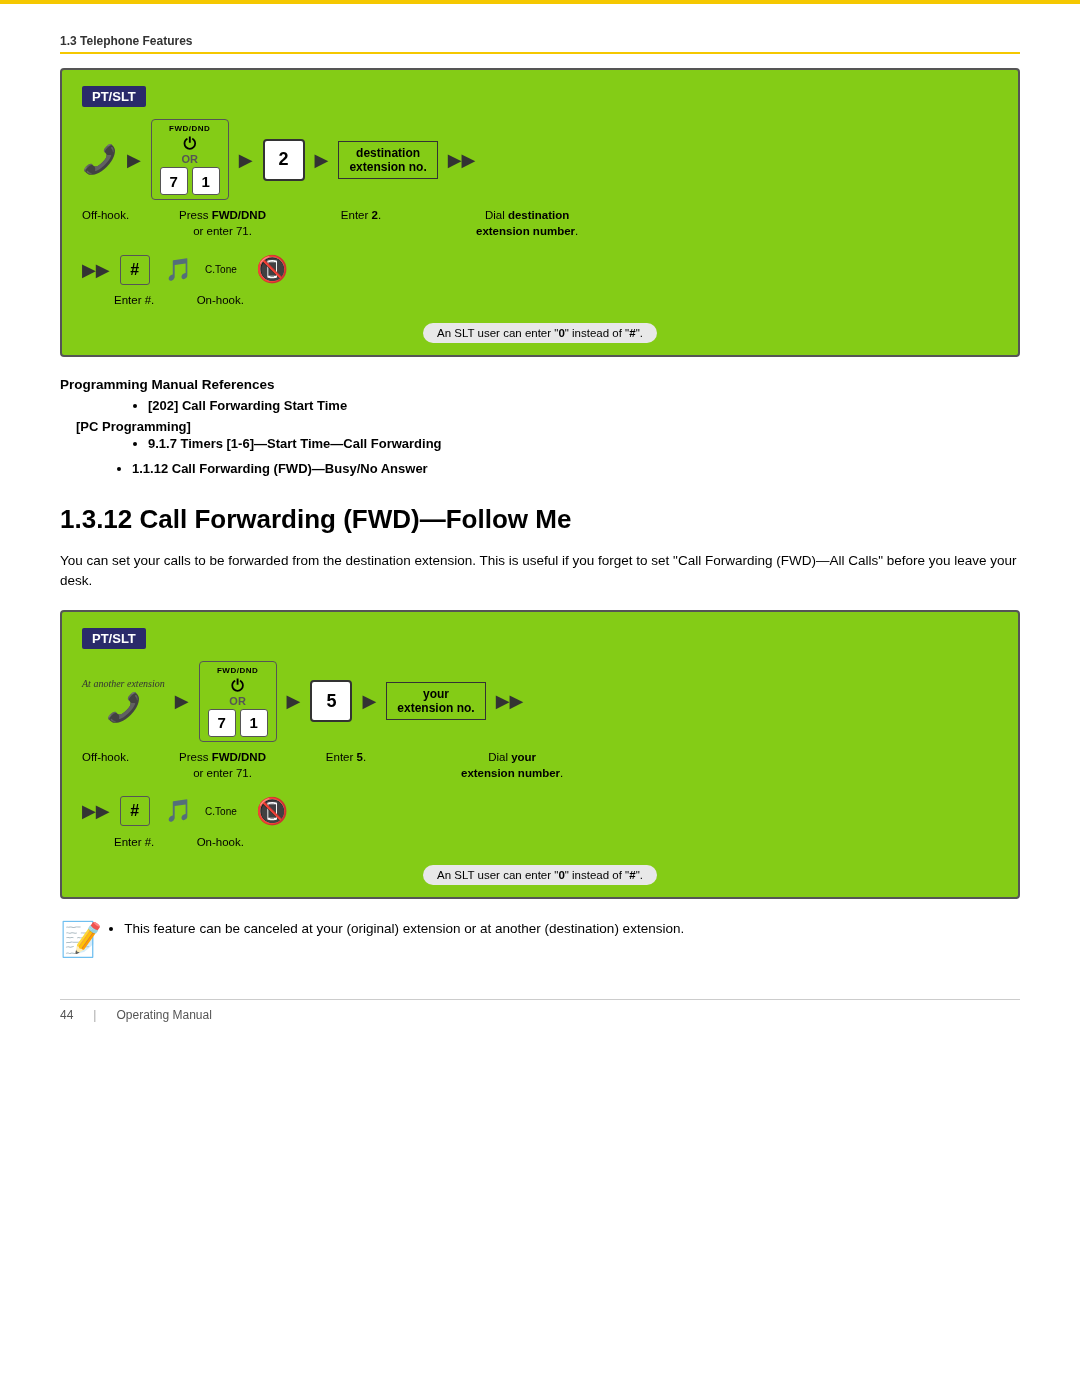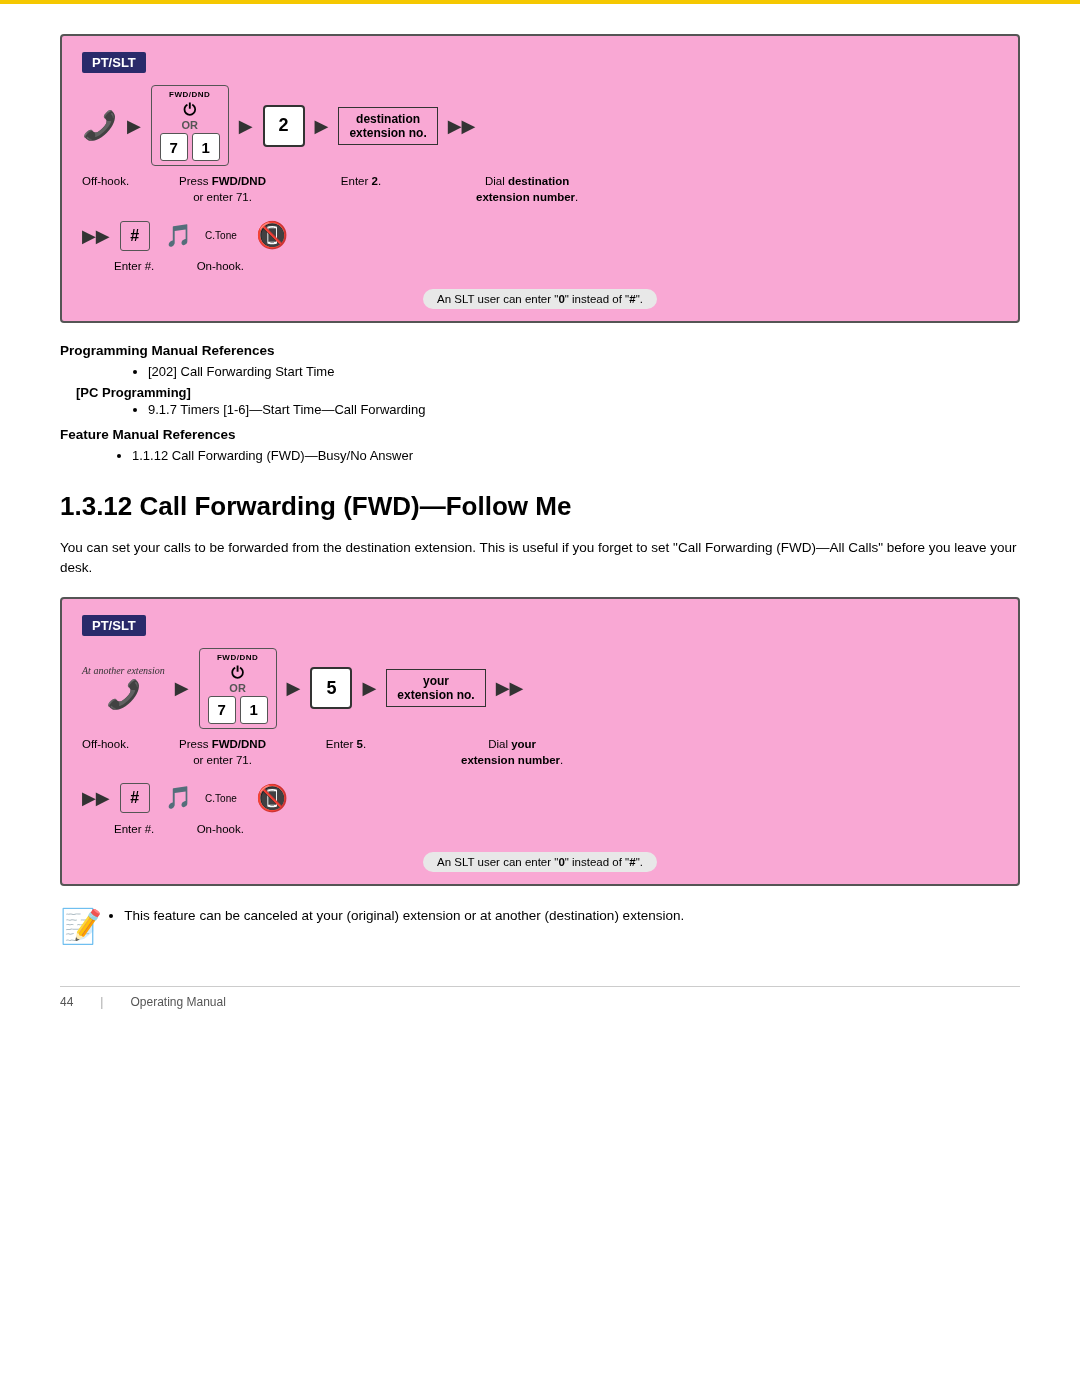--- a/index.html
+++ b/index.html
@@ -26,21 +26,21 @@
       color: #333;
       margin-bottom: 14px;
       border-bottom: 2px solid #f5c800;
       padding-bottom: 4px;
     }
     .diagram-box {
       border: 2px solid #555;
       border-radius: 4px;
       padding: 16px 20px 12px 20px;
       margin-bottom: 20px;
-      background: #f9a8d4;
+      background: #84cc16;
     }
     .pt-slt-badge {
       background: #2a2a6a;
       color: #fff;
       font-weight: bold;
       font-size: 13px;
       padding: 3px 10px;
       display: inline-block;
       margin-bottom: 12px;
       border-radius: 2px;
@@ -170,20 +170,21 @@
       font-size: 13px;
       font-weight: bold;
       margin-left: 16px;
       margin-bottom: 2px;
     }
     .ref-item {
       font-size: 13px;
       margin-left: 36px;
       margin-bottom: 2px;
       list-style: disc;
+      font-weight: bold;
     }
     .section-title {
       font-size: 26px;
       font-weight: bold;
       margin: 28px 0 16px 0;
       border-bottom: none;
     }
     .section-title span { font-weight: bold; }
     .intro-text {
       font-size: 13.5px;
@@ -196,21 +197,21 @@
       align-items: flex-start;
       margin-top: 16px;
     }
     .note-text {
       font-size: 13.5px;
       line-height: 1.5;
     }
     .page-footer {
       display: flex;
       align-items: center;
-      gap: 27px;
+      gap: 20px;
       margin-top: 40px;
       font-size: 12px;
       color: #555;
       border-top: 1px solid #ccc;
       padding-top: 8px;
     }
     .second-row-diagram {
       display: flex;
       align-items: center;
       gap: 10px;
@@ -226,20 +227,21 @@
       font-size: 16px;
     }
   </style>
 </head>
 <body>
 
 <div class="top-bar"></div>
 
 <div class="page-content">
 
+  <div class="section-header">1.3 Telephone Features</div>
 
   <div class="diagram-box">
     <div class="pt-slt-badge">PT/SLT</div>
 
     
     <div class="diagram-row">
 
       <div class="phone-wrap">
         <span class="phone-icon">📞</span>
       </div>
@@ -311,21 +313,20 @@
 
   <div class="references-section">
     <div class="ref-heading">Programming Manual References</div>
     <ul style="margin-left:52px; margin-bottom:6px;">
       <li class="ref-item">[202] Call Forwarding Start Time</li>
     </ul>
     <div class="ref-subheading">[PC Programming]</div>
     <ul style="margin-left:52px; margin-bottom:10px;">
       <li class="ref-item">9.1.7 Timers [1-6]—Start Time—Call Forwarding</li>
     </ul>
-    <div class="ref-heading">Feature Manual References</div>
     <ul style="margin-left:36px;">
       <li class="ref-item">1.1.12 Call Forwarding (FWD)—Busy/No Answer</li>
     </ul>
   </div>
 
   <div class="section-title">
     <span>1.3.12</span>&nbsp;<span>Call Forwarding (FWD)—Follow Me</span>
   </div>
 
   <div class="intro-text">You can set your calls to be forwarded from the destination extension. This is useful if you forget to set "Call Forwarding (FWD)—All Calls" before you leave your desk.</div>

